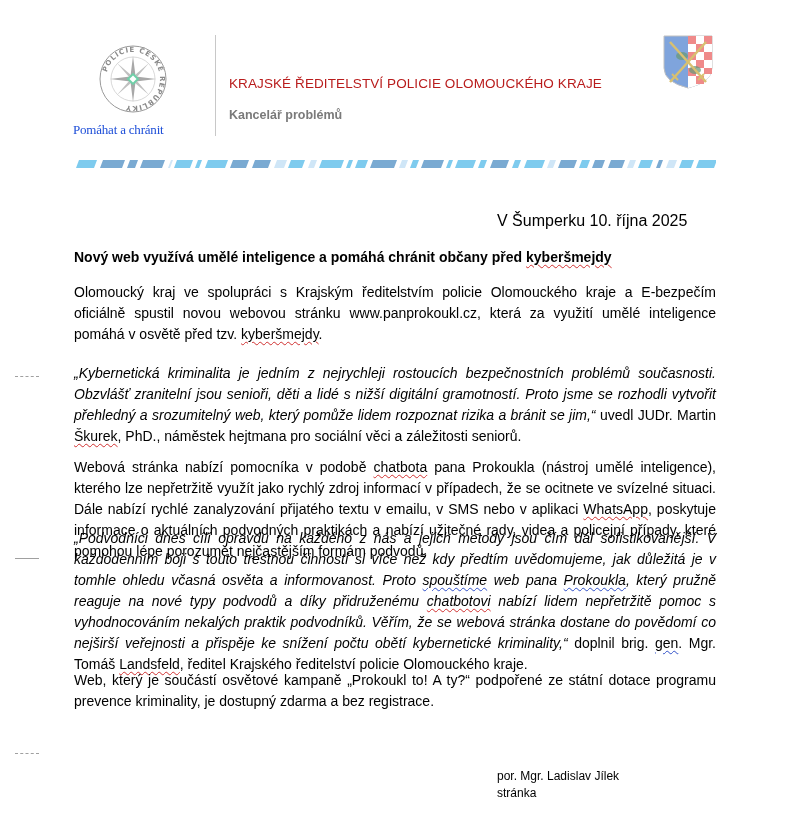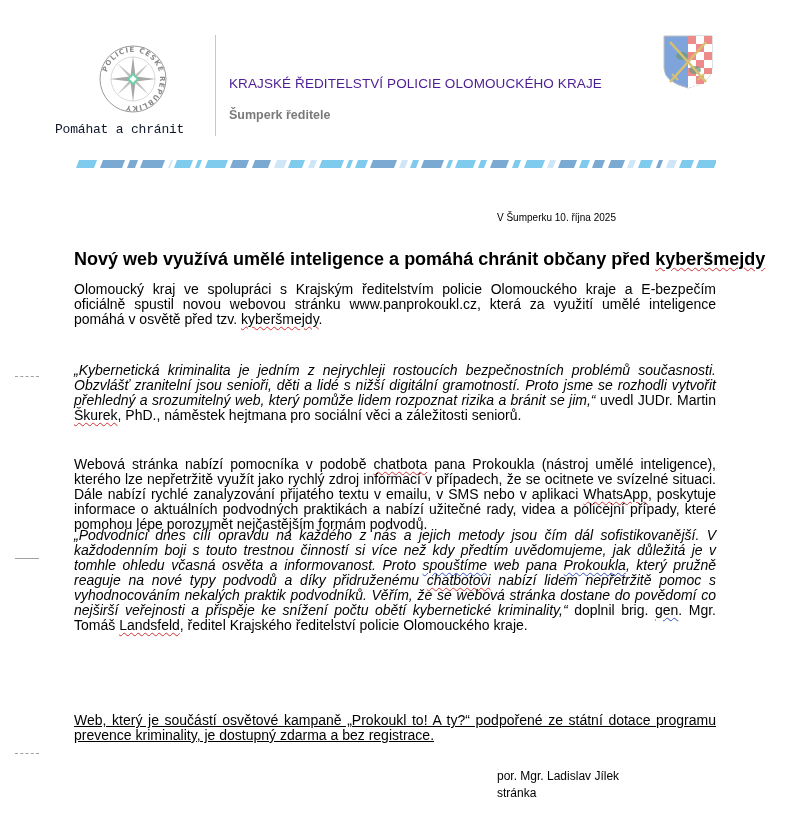--- a/index.html
+++ b/index.html
@@ -1,40 +1,40 @@
 <!DOCTYPE html>
 <html><head>
   <meta charset="utf-8">
   <style>
     html, body { margin: 0; padding: 0; background: #ffffff; }
     body { width: 787px; height: 815px; position: relative; overflow: hidden;
            font-family: "Liberation Sans", sans-serif; color: #000; }
 
     .logo-police { position: absolute; left: 98px; top: 44px; width: 70px; height: 70px; }
-    .motto { position: absolute; left: 55px; top: 122px; font-size: 13px; color: #0f172a;
-             font-family: Liberation Mono, monospace; letter-spacing: -0.2px; }
+    .motto { position: absolute; left: 73px; top: 122px; font-size: 13px; color: #1d4ed8;
+             font-family: Liberation Serif, serif; letter-spacing: -0.2px; }
     .vdivider { position: absolute; left: 215px; top: 35px; width: 1px; height: 101px; background: #c8c8c8; }
 
-    .org-title { position: absolute; left: 229px; top: 76px; font-size: 13.5px; color: #4c1d95; letter-spacing: 0.1px; }
+    .org-title { position: absolute; left: 229px; top: 76px; font-size: 13.5px; color: #b91c1c; letter-spacing: 0.1px; }
     .dept { position: absolute; left: 229px; top: 108px; font-size: 12.5px; color: #7a7a7a; font-weight: bold; line-height: 15px; }
     .dept div { white-space: nowrap; }
 
     .crest { position: absolute; left: 662px; top: 34px; width: 52px; height: 56px; }
 
     .stripe { position: absolute; left: 74px; top: 160px; width: 642px; height: 8px; }
 
-    .date { position: absolute; left: 497px; top: 212px; font-size: 10px; }
-    .headline { position: absolute; left: 74px; top: 249px; font-size: 18px; font-weight: bold; white-space: nowrap; }
+    .date { position: absolute; left: 497px; top: 212px; font-size: 16px; }
+    .headline { position: absolute; left: 74px; top: 249px; font-size: 14px; font-weight: bold; white-space: nowrap; }
 
-    .para { position: absolute; left: 74px; width: 642px; font-size: 14px; line-height: 15px; text-align: justify; }
+    .para { position: absolute; left: 74px; width: 642px; font-size: 14px; line-height: 21px; text-align: justify; }
     .p1 { top: 282px; }
     .p2 { top: 363px; font-style: italic; }
     .p3 { top: 457px; }
     .p4 { top: 528px; font-style: italic; }
-    .p5 { top: 713px; text-decoration: underline; }
+    .p5 { top: 670px; }
     .p2 .plain, .p4 .plain { font-style: normal; }
 
     .sq { text-decoration: underline wavy #d03030; text-decoration-thickness: 1px; text-underline-offset: 2px; }
     .sq-blue { text-decoration: underline wavy #3050c8; text-decoration-thickness: 1px; text-underline-offset: 2px; }
 
     .signature { position: absolute; left: 497px; top: 768px; font-size: 12px; line-height: 17px; }
 
     .margin-mark { position: absolute; left: 15px; width: 24px; height: 0; border-top: 1px dashed #a0a0a0; }
     .mm1 { top: 376px; }
     .mm2 { top: 558px; border-top: 1px solid #a0a0a0; }
@@ -62,21 +62,21 @@
   <text font-size="7" fill="#8a8a8a" font-family="DejaVu Sans, sans-serif" font-weight="bold" letter-spacing="1">
     <textPath href="#ringpath" startOffset="4%">POLICIE ČESKÉ REPUBLIKY</textPath>
   </text>
 </svg>
 
 <div class="motto">Pomáhat a chránit</div>
 <div class="vdivider"></div>
 
 <div class="org-title">KRAJSKÉ ŘEDITELSTVÍ POLICIE OLOMOUCKÉHO KRAJE</div>
 <div class="dept">
-  <div>Šumperk ředitele</div>
+  <div>Kancelář problémů</div>
 </div>
 
 <svg class="crest" viewBox="0 0 52 56">
   <path d="M2 2 H50 V34 Q50 48 26 54 Q2 48 2 34 Z" fill="#7fa4dc" stroke="#c0c0c0" stroke-width="1"></path>
   <path d="M26 2 H50 V34 Q50 48 26 54 Z" fill="#ffffff"></path>
   <rect x="26" y="2" width="8" height="8" fill="#ef8a8a"></rect>
   <rect x="42" y="2" width="8" height="8" fill="#ef8a8a"></rect>
   <rect x="34" y="10" width="8" height="8" fill="#ef8a8a"></rect>
   <rect x="26" y="18" width="8" height="8" fill="#ef8a8a"></rect>
   <rect x="42" y="18" width="8" height="8" fill="#ef8a8a"></rect>

